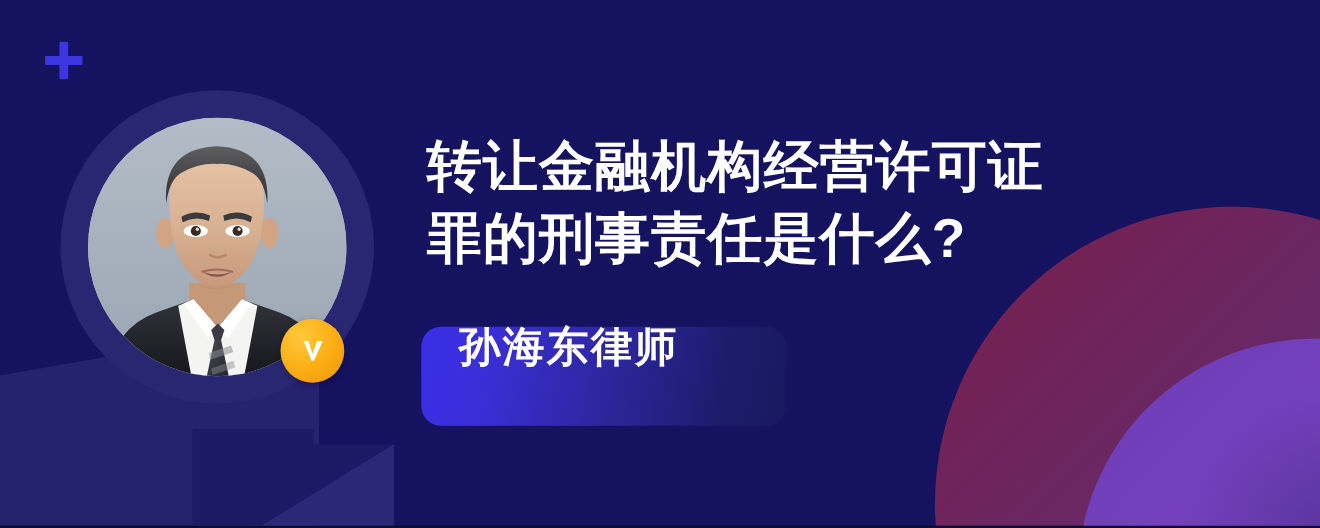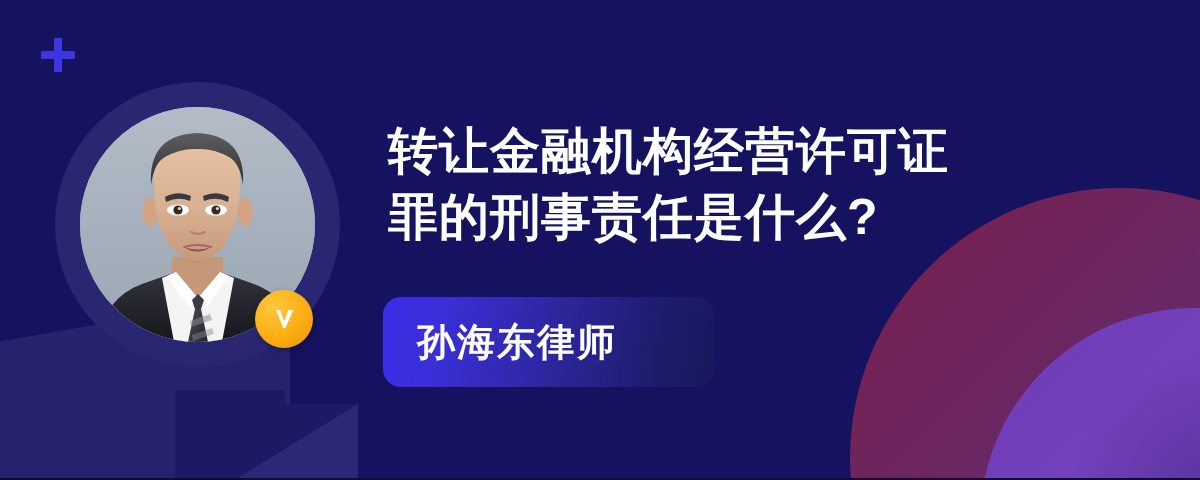--- a/index.html
+++ b/index.html
@@ -176,21 +176,20 @@
 
   .name-badge {
     position: absolute;
     left: 383px;
     top: 297px;
     width: 332px;
     height: 90px;
     border-radius: 18px;
     background: linear-gradient(100deg, #3b2ee8 0%, #3a2fd8 18%, #2b2597 55%, #1c1c6b 82%, #181860 100%);
     display: flex;
-    align-items: center;
     box-sizing: border-box;
     padding-left: 34px;
   }
 
   .name-badge-label {
     color: #ffffff;
     font-size: 38px;
     font-weight: 700;
     letter-spacing: 2px;
     line-height: 1;

